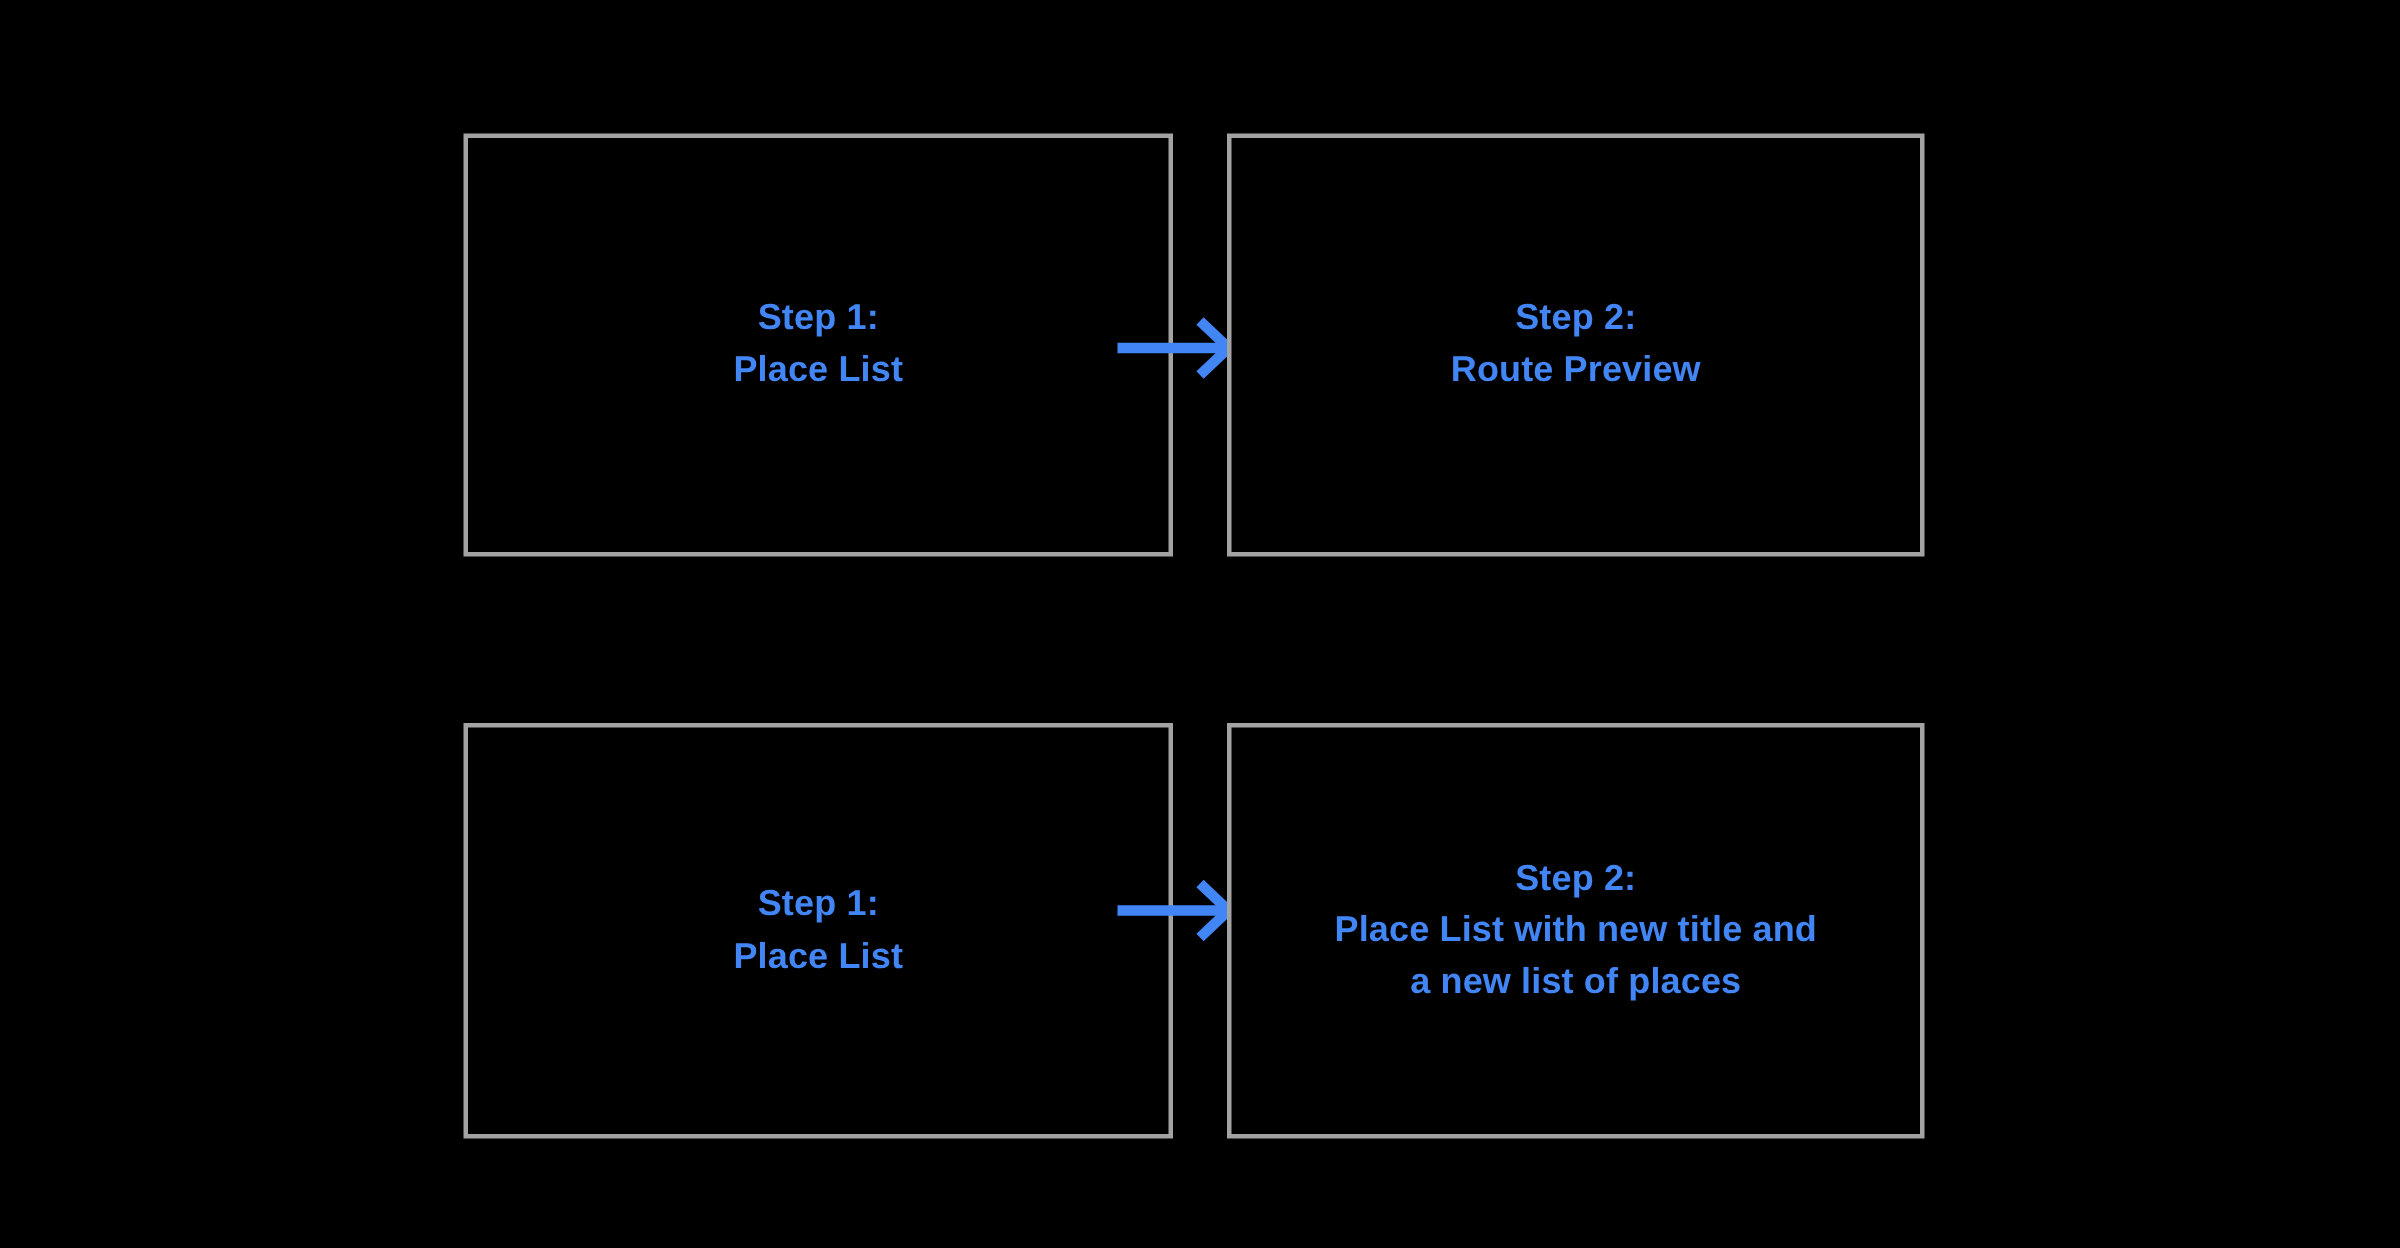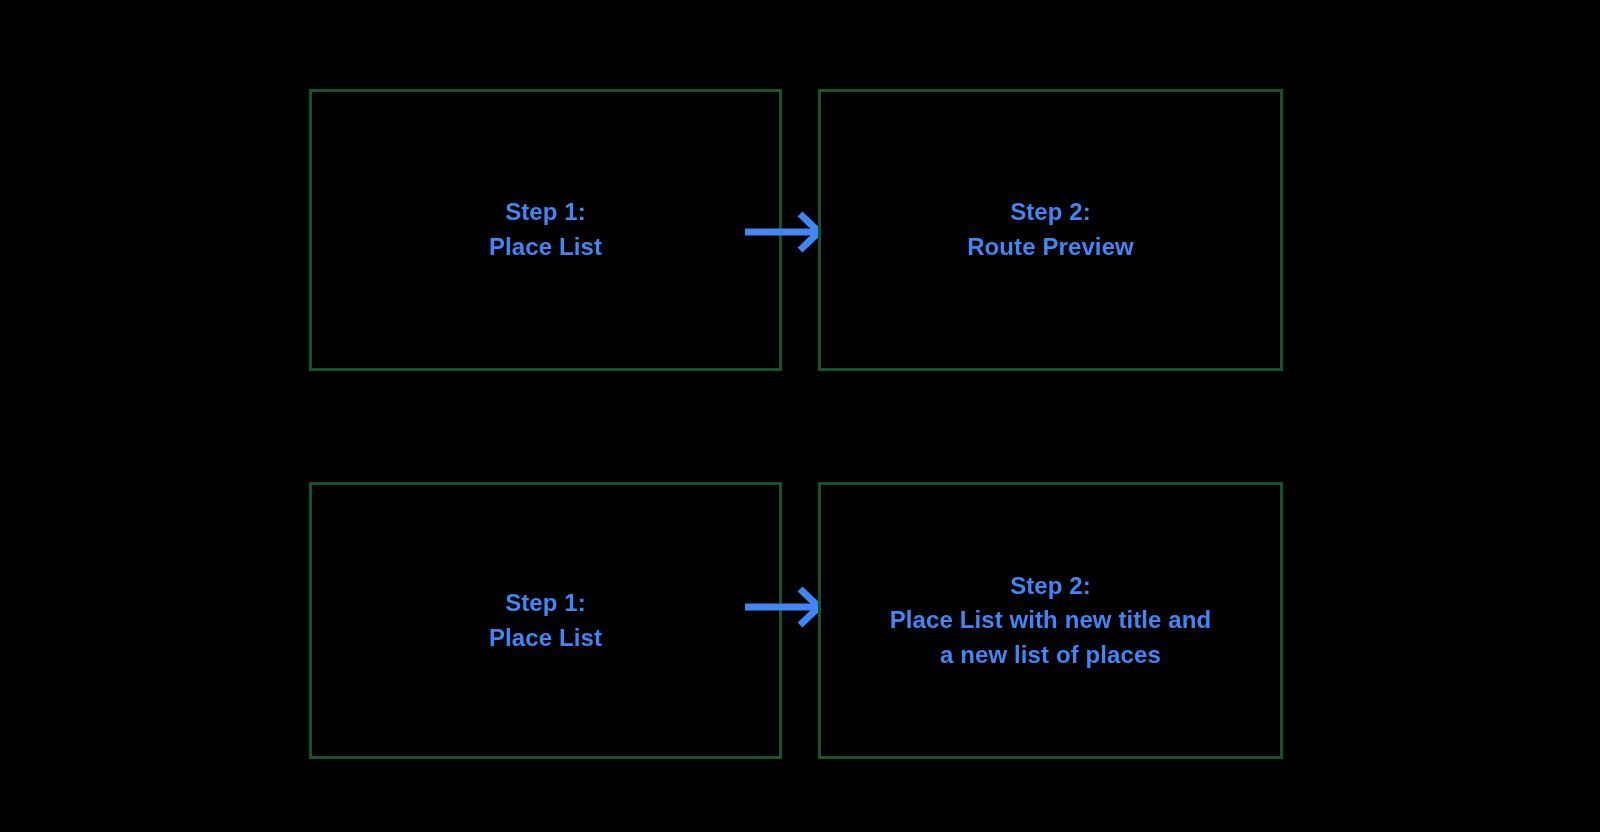--- a/index.html
+++ b/index.html
@@ -28,21 +28,21 @@
     left: 0;
     width: 1600px;
   }
   #row-1 { top: 89px;  height: 282px; }
   #row-2 { top: 482px; height: 277px; }
 
   
   .step-box {
     position: absolute;
     box-sizing: border-box;
-    border: 3px solid #14532d;
+    border: 3px solid #a3a3a3;
     background: #000000;
     display: flex;
     align-items: center;
     justify-content: center;
     text-align: center;
   }
 
   #row-1 .box-left  { left: 309px; top: 0; width: 473px; height: 282px; }
   #row-1 .box-right { left: 818px; top: 0; width: 465px; height: 282px; }
   #row-2 .box-left  { left: 309px; top: 0; width: 473px; height: 277px; }

